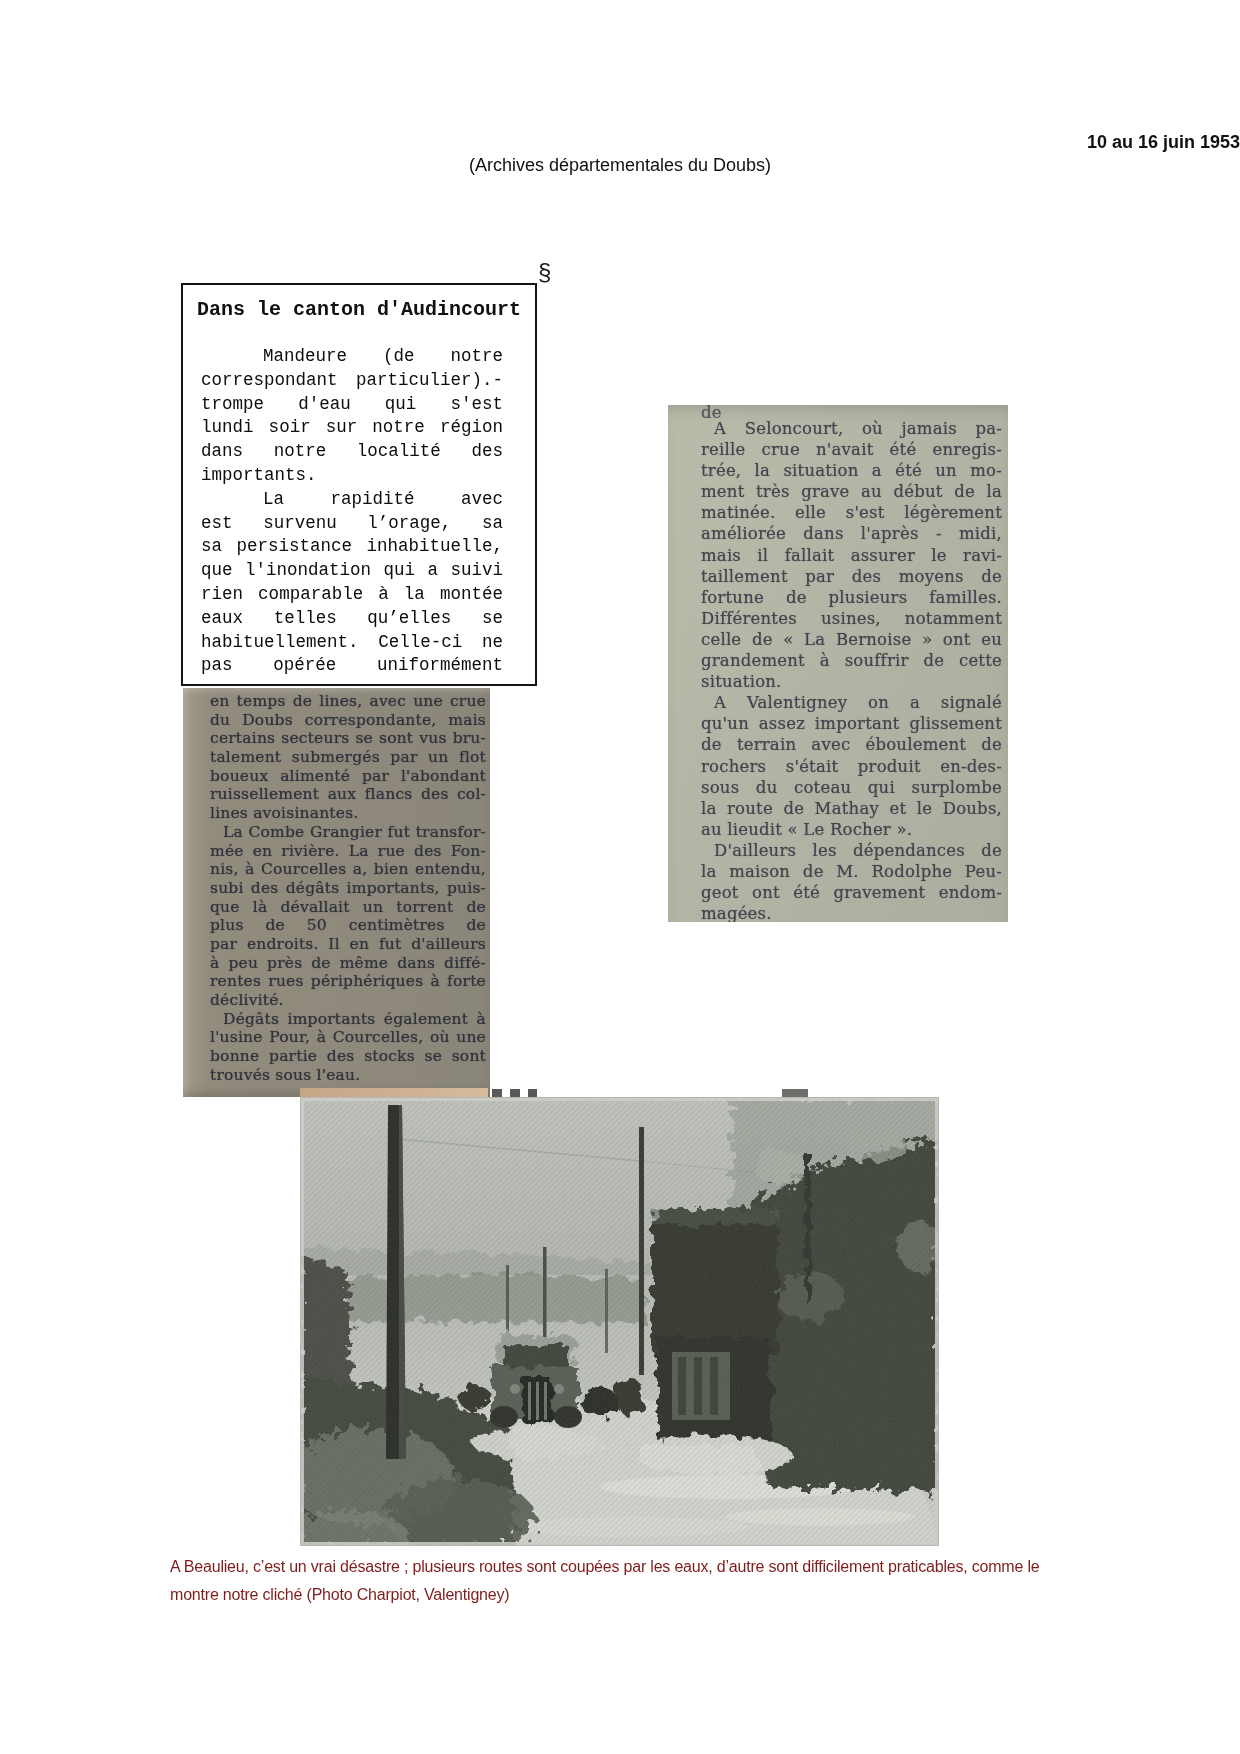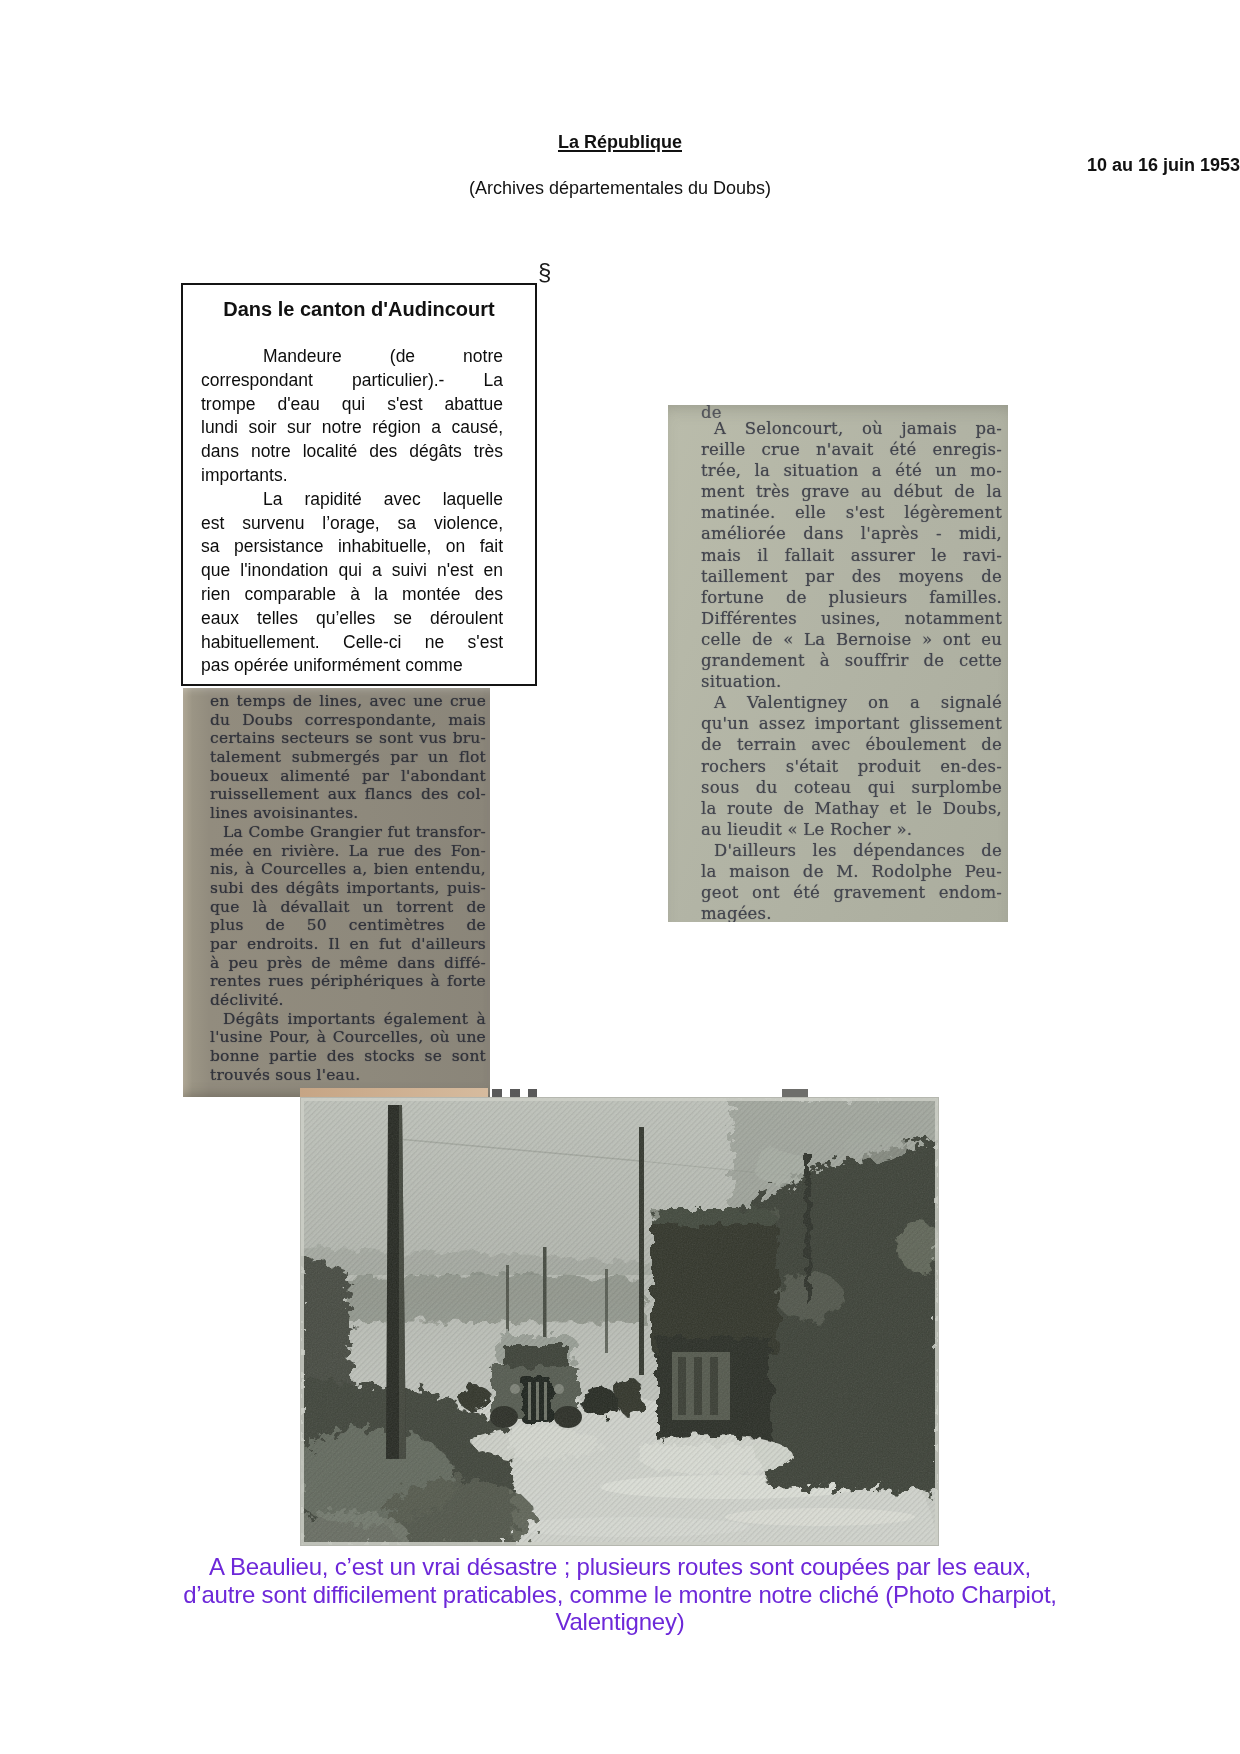--- a/index.html
+++ b/index.html
@@ -9,21 +9,21 @@
   
   .hdr{position:absolute;left:0;top:131px;width:1240px;text-align:center;line-height:23px;font-size:18px;}
   .hdr .t1{font-weight:bold;text-decoration:underline;text-decoration-thickness:2px;text-underline-offset:2px;}
   .hdr .t2{font-weight:bold;text-align:right;}
   .hdr .t3{font-weight:normal;}
 
   .section-sym{position:absolute;left:538px;top:258px;font-size:24px;color:#1a1a1a;}
 
   
   .typedbox{position:absolute;left:181px;top:283px;width:356px;height:403px;
-            background:#fff;border:2px solid #141414;box-sizing:border-box;}
+            background:#fff;border:2px solid #141414;box-sizing:border-box;font-family:Liberation Mono, monospace;}
   .typedbox .bx-title{margin-top:13px;text-align:center;font-weight:bold;font-size:20px;}
   .typedbox .bx-body{margin-top:24px;padding:0 32px 0 18px;font-size:17.5px;color:#0d0d0d;}
   .bx-line{height:23.8px;line-height:23.8px;overflow:hidden;text-align:justify;text-align-last:justify;}
   .bx-line.ind{text-indent:62px;}
   .bx-line.nj{text-align-last:left;}
 
   
   .clip{position:absolute;box-sizing:border-box;overflow:hidden;font-family:"DejaVu Serif",serif;}
   .clip-left{left:183px;top:688px;width:307px;height:409px;
      background:linear-gradient(90deg,#b3ab99 0px,#9b9585 9px,#928c7e 26px,#8e897c 60%,#8a8579 100%);
@@ -45,30 +45,29 @@
   
   .photo{position:absolute;left:300px;top:1097px;width:639px;height:449px;background:#b9bdb5;}
   .photo svg{display:block;}
   .scan-strip{position:absolute;left:300px;top:1088px;width:188px;height:9px;
      background:linear-gradient(90deg,#c6a585,#d6bb9e);}
   .scan-dashes{position:absolute;left:492px;top:1089px;width:45px;height:8px;
      background:repeating-linear-gradient(90deg,#3c3c3c 0 10px,rgba(0,0,0,0) 10px 18px);opacity:.85;}
   .scan-mark{position:absolute;left:782px;top:1089px;width:26px;height:8px;background:#4a4a46;opacity:.8;}
 
   
-  .caption{position:absolute;left:170px;top:1553px;width:900px;text-align:center;
-     font-size:24px;line-height:27.5px;letter-spacing:-0.2px;color:#6d28d9;}
+  .caption{position:absolute;left:170px;top:1553px;width:900px;
+     font-size:16px;line-height:27.5px;letter-spacing:-0.2px;color:#7f1d1d;}
 </style>
 </head>
 <body>
 
 <div class="page">
 
   <div class="hdr">
-    <div class="t1">La République</div>
     <div class="t2">10 au 16 juin 1953</div>
     <div class="t3">(Archives départementales du Doubs)</div>
   </div>
 
   <div class="section-sym">§</div>
 
   <div class="typedbox">
     <div class="bx-title">Dans le canton d'Audincourt</div>
     <div class="bx-body">
         <div class="bx-line ind">Mandeure (de notre</div>

